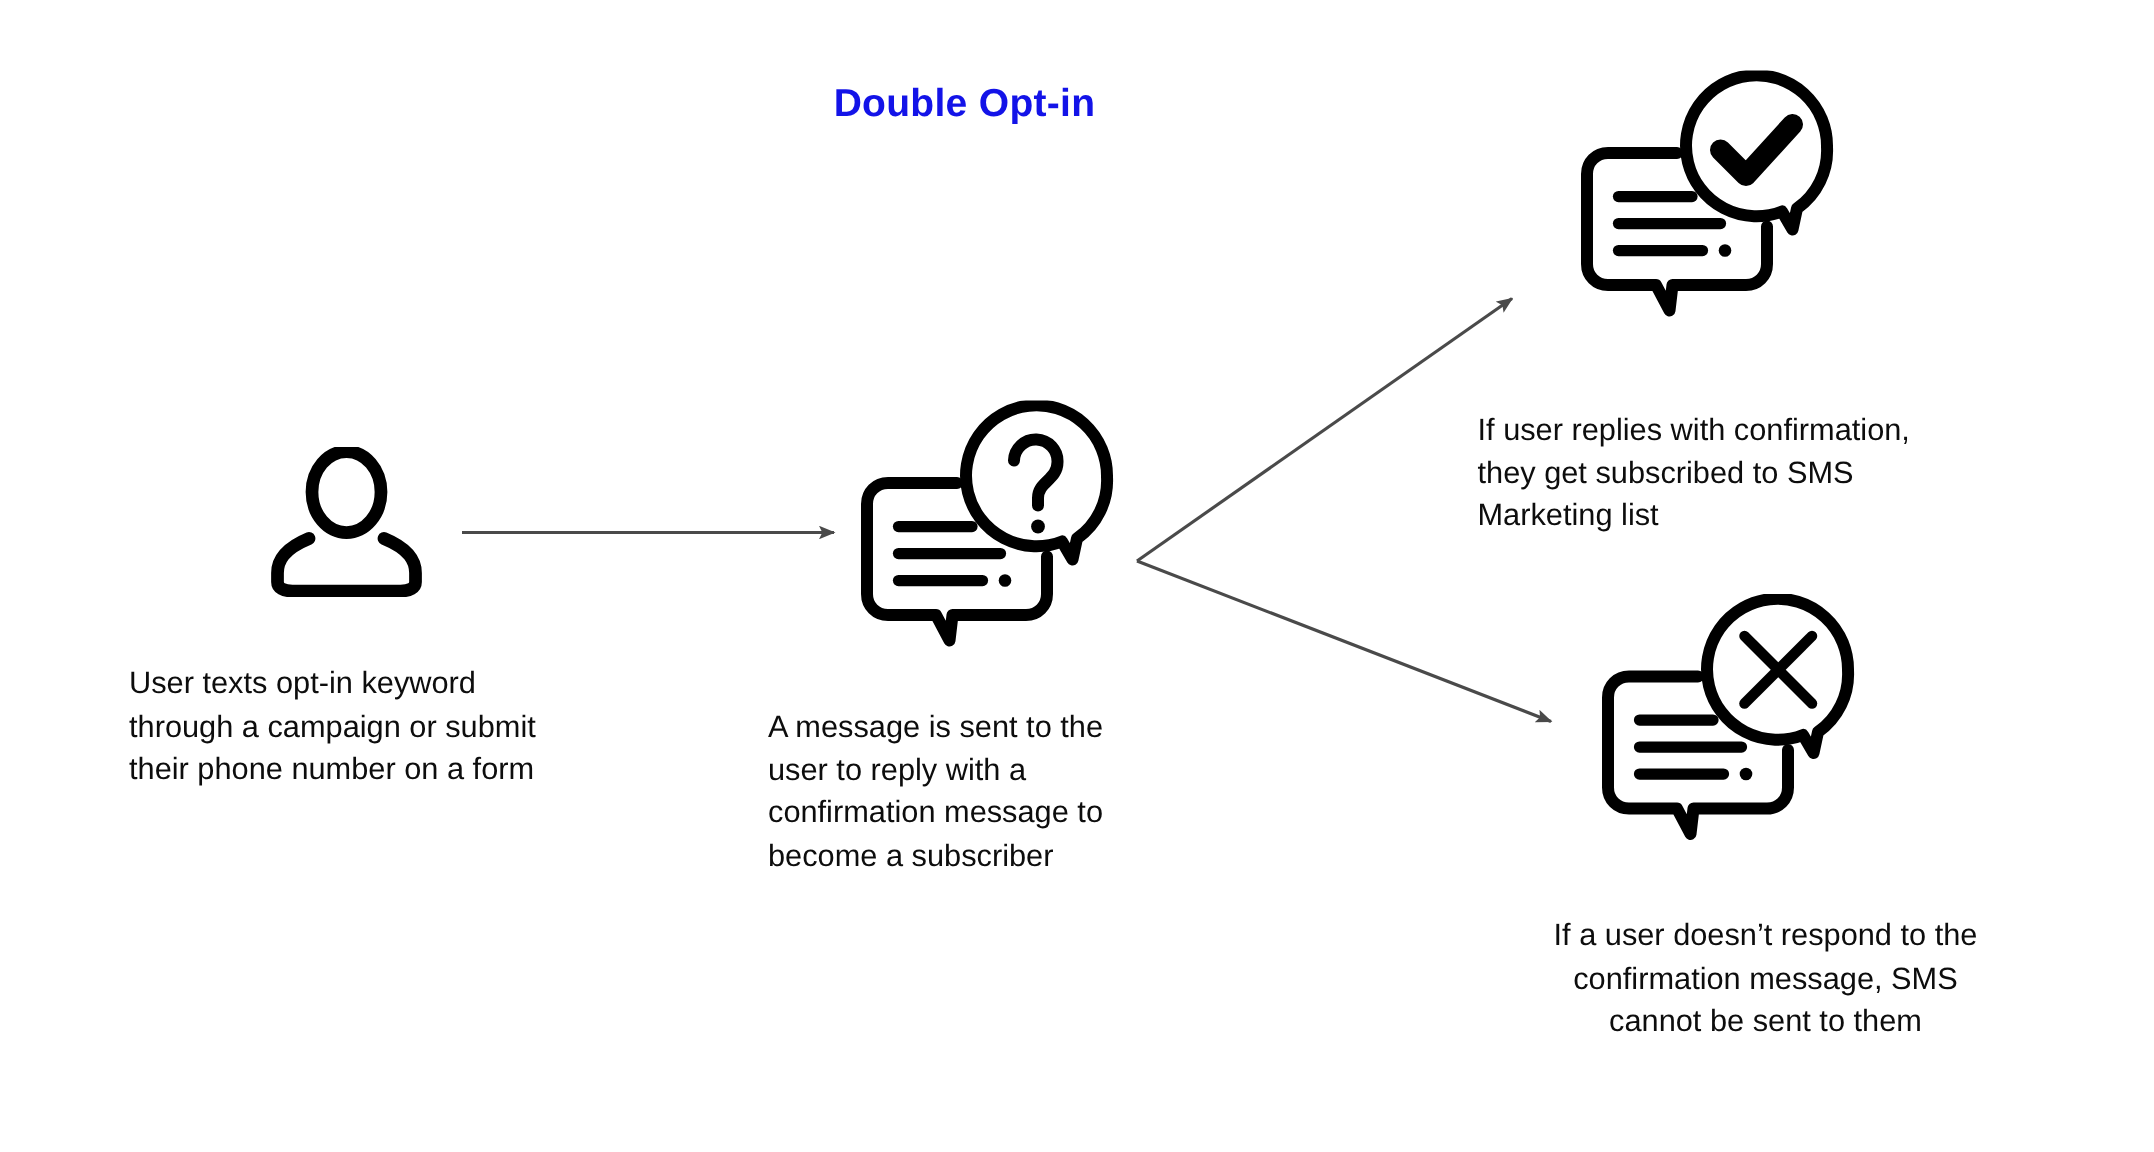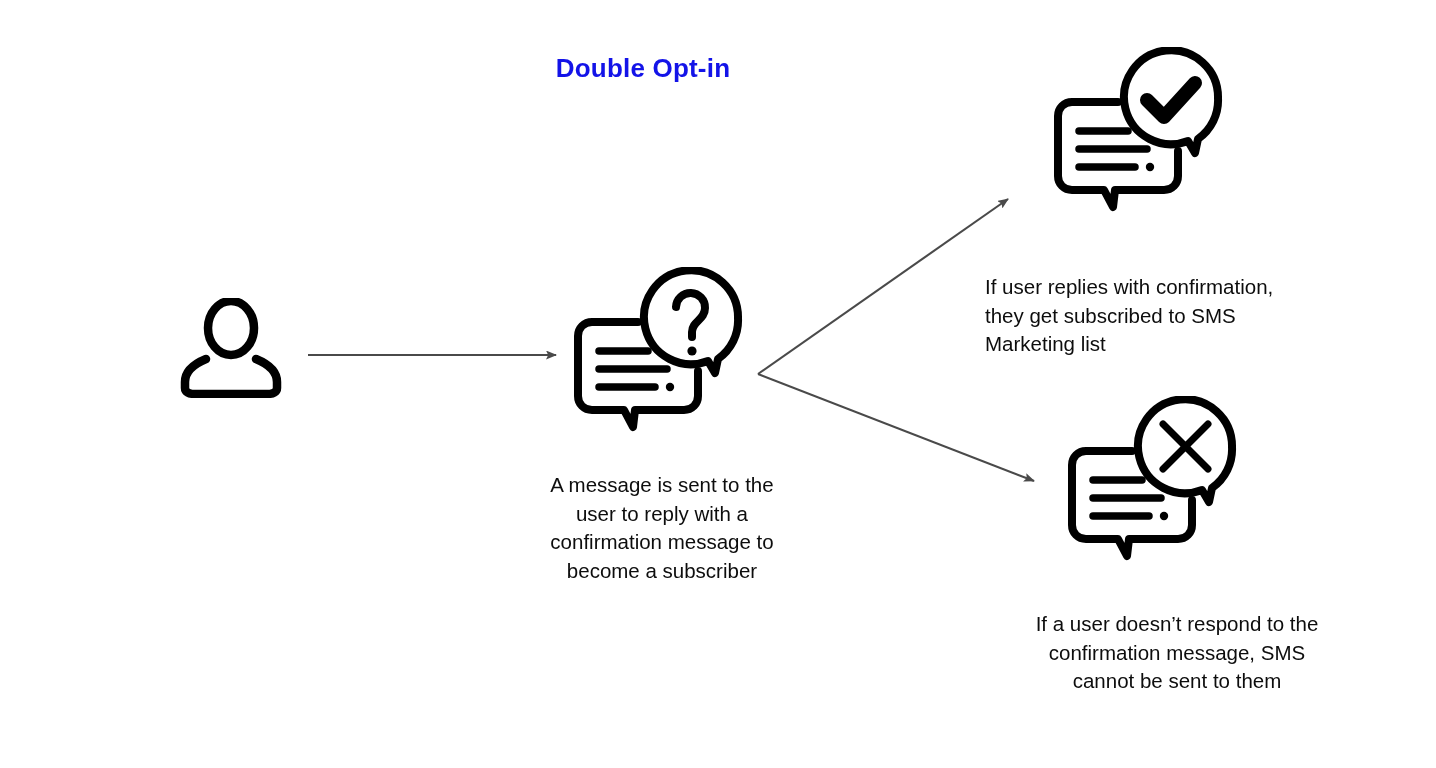--- a/index.html
+++ b/index.html
@@ -34,21 +34,21 @@
   }
 
   
   .caption {
     font-size: 20.5px;
     line-height: 28.6px;
     color: #0d0d0d;
     white-space: pre-line;
   }
   #caption-user   { left: 86px;  top: 442px; width: 340px; }
-  #caption-msg    { left: 512px; top: 471px; width: 300px; text-align: center; }
+  #caption-msg    { left: 512px; top: 471px; width: 300px; }
   #caption-yes    { left: 985px; top: 273px; width: 360px; }
   #caption-no     { left: 997px; top: 610px; width: 360px; text-align: center; }
 
   
   .icon-wrap { line-height: 0; }
   #icon-user    { left: 179px; top: 298px; }
   #icon-msg-q   { left: 566px; top: 267px; }
   #icon-msg-ok  { left: 1046px; top: 47px; }
   #icon-msg-no  { left: 1060px; top: 396px; }
 
@@ -86,20 +86,23 @@
     </g>
   </svg>
 
   <div class="abs icon-wrap" id="icon-user">
     <svg width="104" height="100" viewBox="0 0 104 100">
       <ellipse cx="52" cy="30" rx="23" ry="27" fill="none" stroke="#000" stroke-width="8.5"></ellipse>
       <path d="M27 61 C10 68 6 76 6 84 L6 90 C6 94 10 96 16 96
                L88 96 C94 96 98 94 98 90 L98 84 C98 76 94 68 77 61" fill="none" stroke="#000" stroke-width="8.5" stroke-linecap="round" stroke-linejoin="round"></path>
     </svg>
   </div>
+  <div class="abs caption" id="caption-user">User texts opt-in keyword
+through a campaign or submit
+their phone number on a form</div>
 
   <div class="abs icon-wrap" id="icon-msg-q">
     <svg width="186" height="172" viewBox="0 0 186 172">
 
       <path d="M72 55 L26 55 C18 55 12 61 12 69 L12 129 C12 137 18 143 26 143
                L58 143 L67 160 L69 143 L118 143 C126 143 132 137 132 129 L132 104" fill="#fff" stroke="#000" stroke-width="8" stroke-linecap="round" stroke-linejoin="round"></path>
       <line x1="33" y1="84" x2="82" y2="84" stroke="#000" stroke-width="7.5" stroke-linecap="round"></line>
       <line x1="33" y1="102" x2="101" y2="102" stroke="#000" stroke-width="7.5" stroke-linecap="round"></line>
       <line x1="33" y1="120" x2="89" y2="120" stroke="#000" stroke-width="7.5" stroke-linecap="round"></line>
       <circle cx="104" cy="120" r="4.2" fill="#000"></circle>

